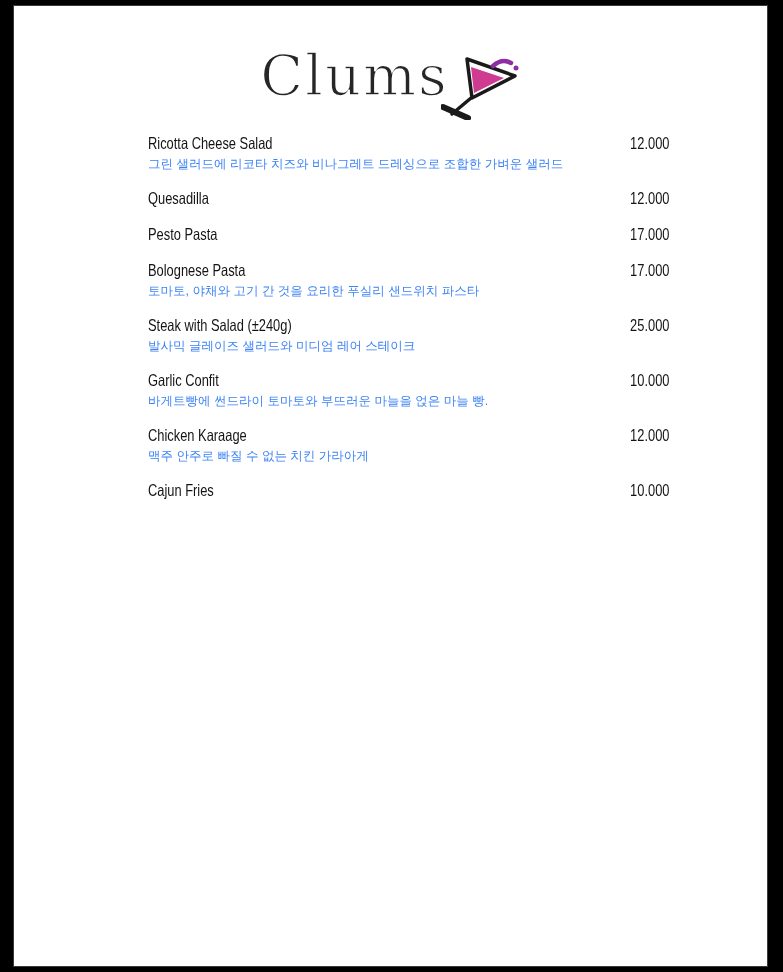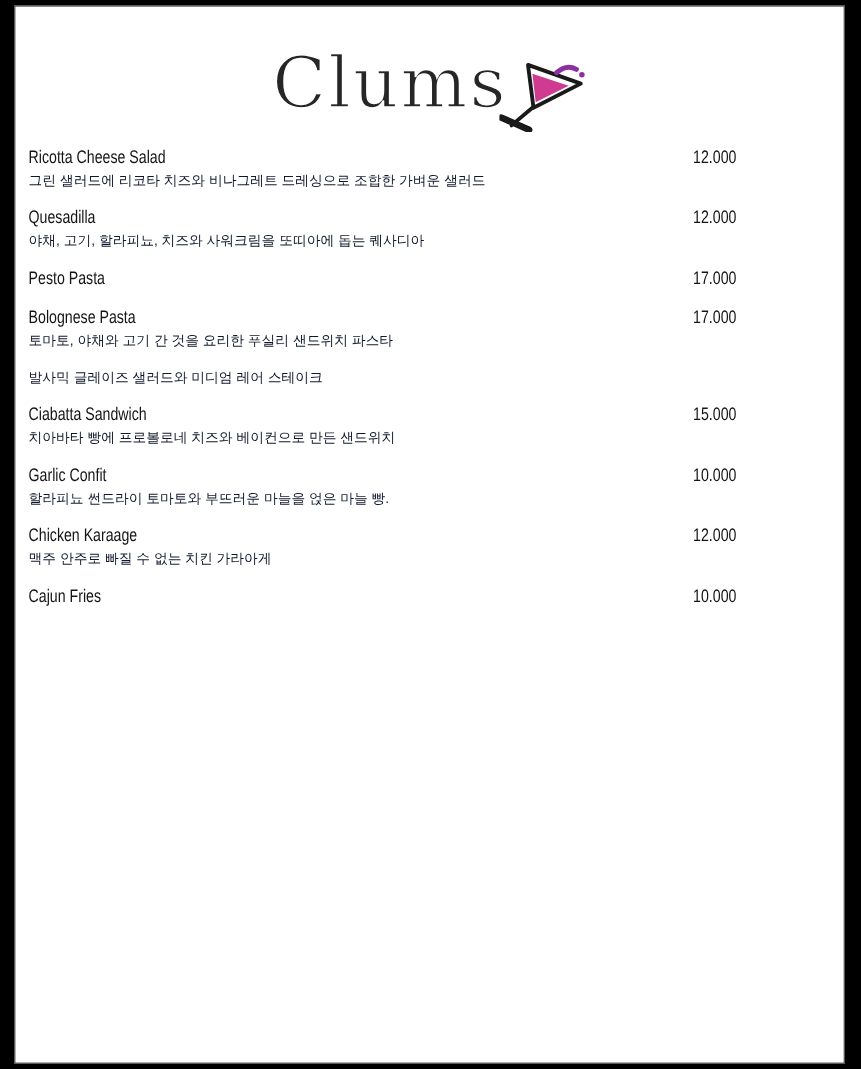--- a/index.html
+++ b/index.html
@@ -21,21 +21,21 @@
   .logo-row {
     padding-top: 24px;
     height: 116px;
     display: flex;
     justify-content: center;
     align-items: flex-start;
   }
   .brand-text {
     font-family: "DejaVu Serif", serif;
     font-weight: 100;
-    font-size: 64px;
+    font-size: 56px;
     line-height: 92px;
     letter-spacing: 2px;
     color: #262626;
     -webkit-text-stroke: 1.5px #ffffff;
   }
   .martini {
     width: 80px; height: 64px;
     margin-left: -8px;
     margin-top: 26px;
     flex: none;
@@ -70,22 +70,22 @@
     text-shadow:
       -1.5px -1.5px 0 #000, 1.5px -1.5px 0 #000,
       -1.5px 1.5px 0 #000, 1.5px 1.5px 0 #000,
       0 -1.5px 0 #000, 0 1.5px 0 #000,
       -1.5px 0 0 #000, 1.5px 0 0 #000,
       3px 3px 0 #000;
   }
   
   .menu-list {
     margin-top: 12px;
+    padding-left: 134px;
     padding-right: 98px;
-    margin-left: 12px;
   }
   .menu-item { margin-bottom: 17px; }
   .menu-item .row {
     display: flex;
     justify-content: space-between;
     align-items: flex-start;
     line-height: 19px;
   }
   .item-name {
     display: inline-block;
@@ -103,21 +103,21 @@
     transform-origin: 100% 50%;
     font-size: 16.5px;
     font-weight: 400;
     color: #141414;
     white-space: nowrap;
   }
   .item-desc {
     margin-top: 3px;
     font-size: 12.5px;
     line-height: 16px;
-    color: #0f172a;
+    color: #3b82f6;
   }
 </style>
 </head>
 <body>
 
 <div class="page">
 
   <div class="logo-row">
     <span class="brand-text">Clums</span>
     <svg class="martini" viewBox="0 0 80 64" xmlns="http://www.w3.org/2000/svg">
@@ -144,21 +144,20 @@
 
 
 
   <div class="menu-item">
     <div class="row">
       <span class="item-name">Quesadilla</span>
       <span class="price-cell">
         <span class="item-price">12.000</span>
       </span>
     </div>
-    <div class="item-desc">야채, 고기, 할라피뇨, 치즈와 사워크림을 또띠아에 돕는 퀘사디아</div>
   </div>
 
   <div class="menu-item">
     <div class="row">
       <span class="item-name">Pesto Pasta</span>
       <span class="price-cell">
         <span class="item-price">17.000</span>
       </span>
     </div>
   </div>
@@ -167,41 +166,38 @@
     <div class="row">
       <span class="item-name">Bolognese Pasta</span>
       <span class="price-cell">
         <span class="item-price">17.000</span>
       </span>
     </div>
     <div class="item-desc">토마토, 야채와 고기 간 것을 요리한 푸실리 샌드위치 파스타</div>
   </div>
 
   <div class="menu-item">
+    <div class="row">
+      <span class="item-name">Steak with Salad (±240g)</span>
+      <span class="price-cell">
+        <span class="item-price">25.000</span>
+      </span>
+    </div>
     <div class="item-desc">발사믹 글레이즈 샐러드와 미디엄 레어 스테이크</div>
   </div>
 
-  <div class="menu-item">
-    <div class="row">
-      <span class="item-name">Ciabatta Sandwich</span>
-      <span class="price-cell">
-        <span class="item-price">15.000</span>
-      </span>
-    </div>
-    <div class="item-desc">치아바타 빵에 프로볼로네 치즈와 베이컨으로 만든 샌드위치</div>
-  </div>
 
   <div class="menu-item">
     <div class="row">
       <span class="item-name">Garlic Confit</span>
       <span class="price-cell">
         <span class="item-price">10.000</span>
       </span>
     </div>
-    <div class="item-desc">할라피뇨 썬드라이 토마토와 부뜨러운 마늘을 얹은 마늘 빵.</div>
+    <div class="item-desc">바게트빵에 썬드라이 토마토와 부뜨러운 마늘을 얹은 마늘 빵.</div>
   </div>
 
   <div class="menu-item">
     <div class="row">
       <span class="item-name">Chicken Karaage</span>
       <span class="price-cell">
         <span class="item-price">12.000</span>
       </span>
     </div>
     <div class="item-desc">맥주 안주로 빠질 수 없는 치킨 가라아게</div>

